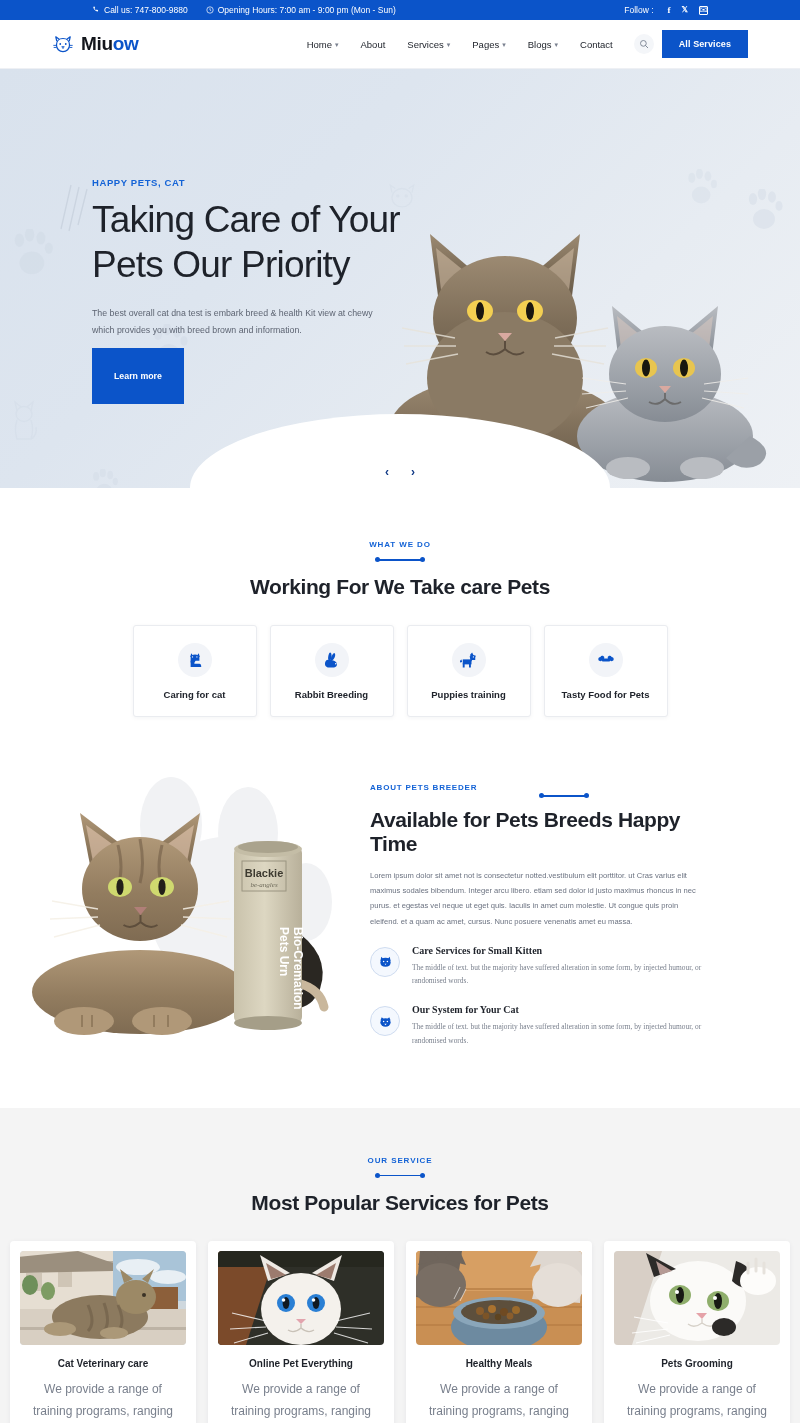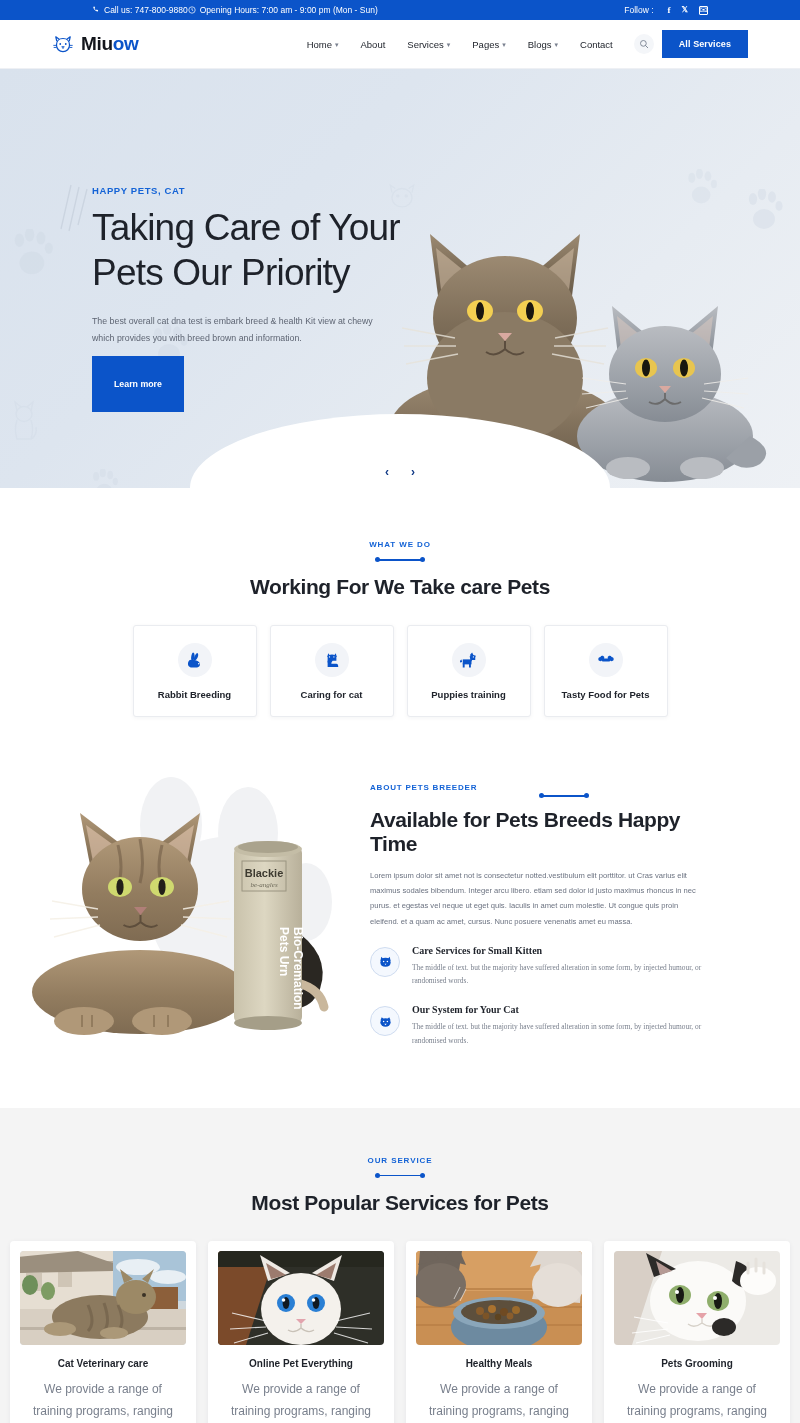--- a/index.html
+++ b/index.html
@@ -15,21 +15,21 @@
   
   .topbar {
     height: 20px;
     background: #0b54c9;
     color: #ffffff;
     display: flex;
     align-items: center;
     font-size: 8.5px;
     padding: 0 92px;
   }
-  .topbar-left { display: flex; align-items: center; }
+  .topbar-left { display: flex; align-items: center; gap: 18px; }
   .tb-item { display: flex; align-items: center; gap: 4px; white-space: nowrap; }
   .tb-icon { display: inline-flex; width: 8px; height: 8px; align-items: center; justify-content: center; }
   .tb-icon svg { display: block; }
   .topbar-right { margin-left: auto; display: flex; align-items: center; gap: 14px; }
   .follow-label { font-size: 8.5px; }
   .social { display: flex; align-items: center; gap: 11px; }
   .social span { font-size: 9px; line-height: 1; display: inline-flex; align-items: center; }
   .sq-icon {
     width: 9px; height: 9px; border: 1px solid #fff; border-radius: 1px;
     display: inline-flex; align-items: center; justify-content: center;
@@ -85,21 +85,21 @@
     background: linear-gradient(135deg, #d9e2ed 0%, #dde5ef 35%, #e7ecf2 70%, #eef1f5 100%);
     overflow: hidden;
   }
   .paw {
     position: absolute;
     opacity: 0.35;
     color: #ccd6e2;
   }
   .hero-content {
     position: absolute;
-    left: 92px; top: 116px;
+    left: 92px; top: 108px;
     width: 360px;
     z-index: 4;
   }
   .eyebrow {
     font-size: 9.5px; font-weight: 700; color: #1463d6;
     letter-spacing: 0.6px; margin-bottom: 9px;
   }
   .hero-title {
     font-size: 37px; font-weight: 400; line-height: 1.22;
     color: #1e222a; letter-spacing: -0.8px;
@@ -507,39 +507,39 @@
       <span class="dot l"></span>
       <span class="dot r"></span>
     </div>
     <h2 class="sec-title">Working For We Take care Pets</h2>
   </div>
 
   <div class="cards4">
     <div class="card-simple">
       <span class="icon-circle-soft">
         <svg width="20" height="20" viewBox="0 0 32 32" fill="#0b54c9">
-          <path d="M13 4c2 0 3 5 2 9s-4 5-5 2 1-11 3-11z"></path>
-          <path d="M20 5c2 1 1 6-1 9s-5 4-5 1 4-11 6-10z"></path>
-          <path d="M8 16c5-1 12 0 15 4 2 3 1 7-4 8H11c-5 0-7-4-6-8 .3-2 1.8-3.5 3-4z"></path>
-          <circle cx="22" cy="22" r="1.2" fill="#fff"></circle>
-        </svg>
-      </span>
-      <span class="card-simple-label">Rabbit Breeding</span>
-    </div>
-    <div class="card-simple">
-      <span class="icon-circle-soft">
-        <svg width="20" height="20" viewBox="0 0 32 32" fill="#0b54c9">
           <path d="M10 5 8 12l5-3zM22 5l2 7-5-3z"></path>
           <path d="M9 13c0-4 3-6 7-6s7 2 7 6v4h-6l-2 3H9z"></path>
           <path d="M9 17h6v10H9zM15 22h8c2 0 3 2 3 5h-11z"></path>
           <circle cx="12" cy="11" r="1" fill="#fff"></circle>
             <circle cx="19" cy="11" r="1" fill="#fff"></circle>
         </svg>
       </span>
       <span class="card-simple-label">Caring for cat</span>
+    </div>
+    <div class="card-simple">
+      <span class="icon-circle-soft">
+        <svg width="20" height="20" viewBox="0 0 32 32" fill="#0b54c9">
+          <path d="M13 4c2 0 3 5 2 9s-4 5-5 2 1-11 3-11z"></path>
+          <path d="M20 5c2 1 1 6-1 9s-5 4-5 1 4-11 6-10z"></path>
+          <path d="M8 16c5-1 12 0 15 4 2 3 1 7-4 8H11c-5 0-7-4-6-8 .3-2 1.8-3.5 3-4z"></path>
+          <circle cx="22" cy="22" r="1.2" fill="#fff"></circle>
+        </svg>
+      </span>
+      <span class="card-simple-label">Rabbit Breeding</span>
     </div>
     <div class="card-simple">
       <span class="icon-circle-soft">
         <svg width="20" height="20" viewBox="0 0 32 32" fill="#0b54c9">
           <path d="M18 7l3-3 2 4 4 1-2 4h-7z"></path>
           <path d="M17 10h9v6h-5l-2 3z"></path>
           <path d="M6 15h14v8H6z"></path>
           <path d="M6 21h3v7H6zM16 21h3v7h-3zM4 15c-2 1-3 3-2 5l3-1z"></path>
           <circle cx="23" cy="11" r="1" fill="#fff"></circle>
         </svg>

